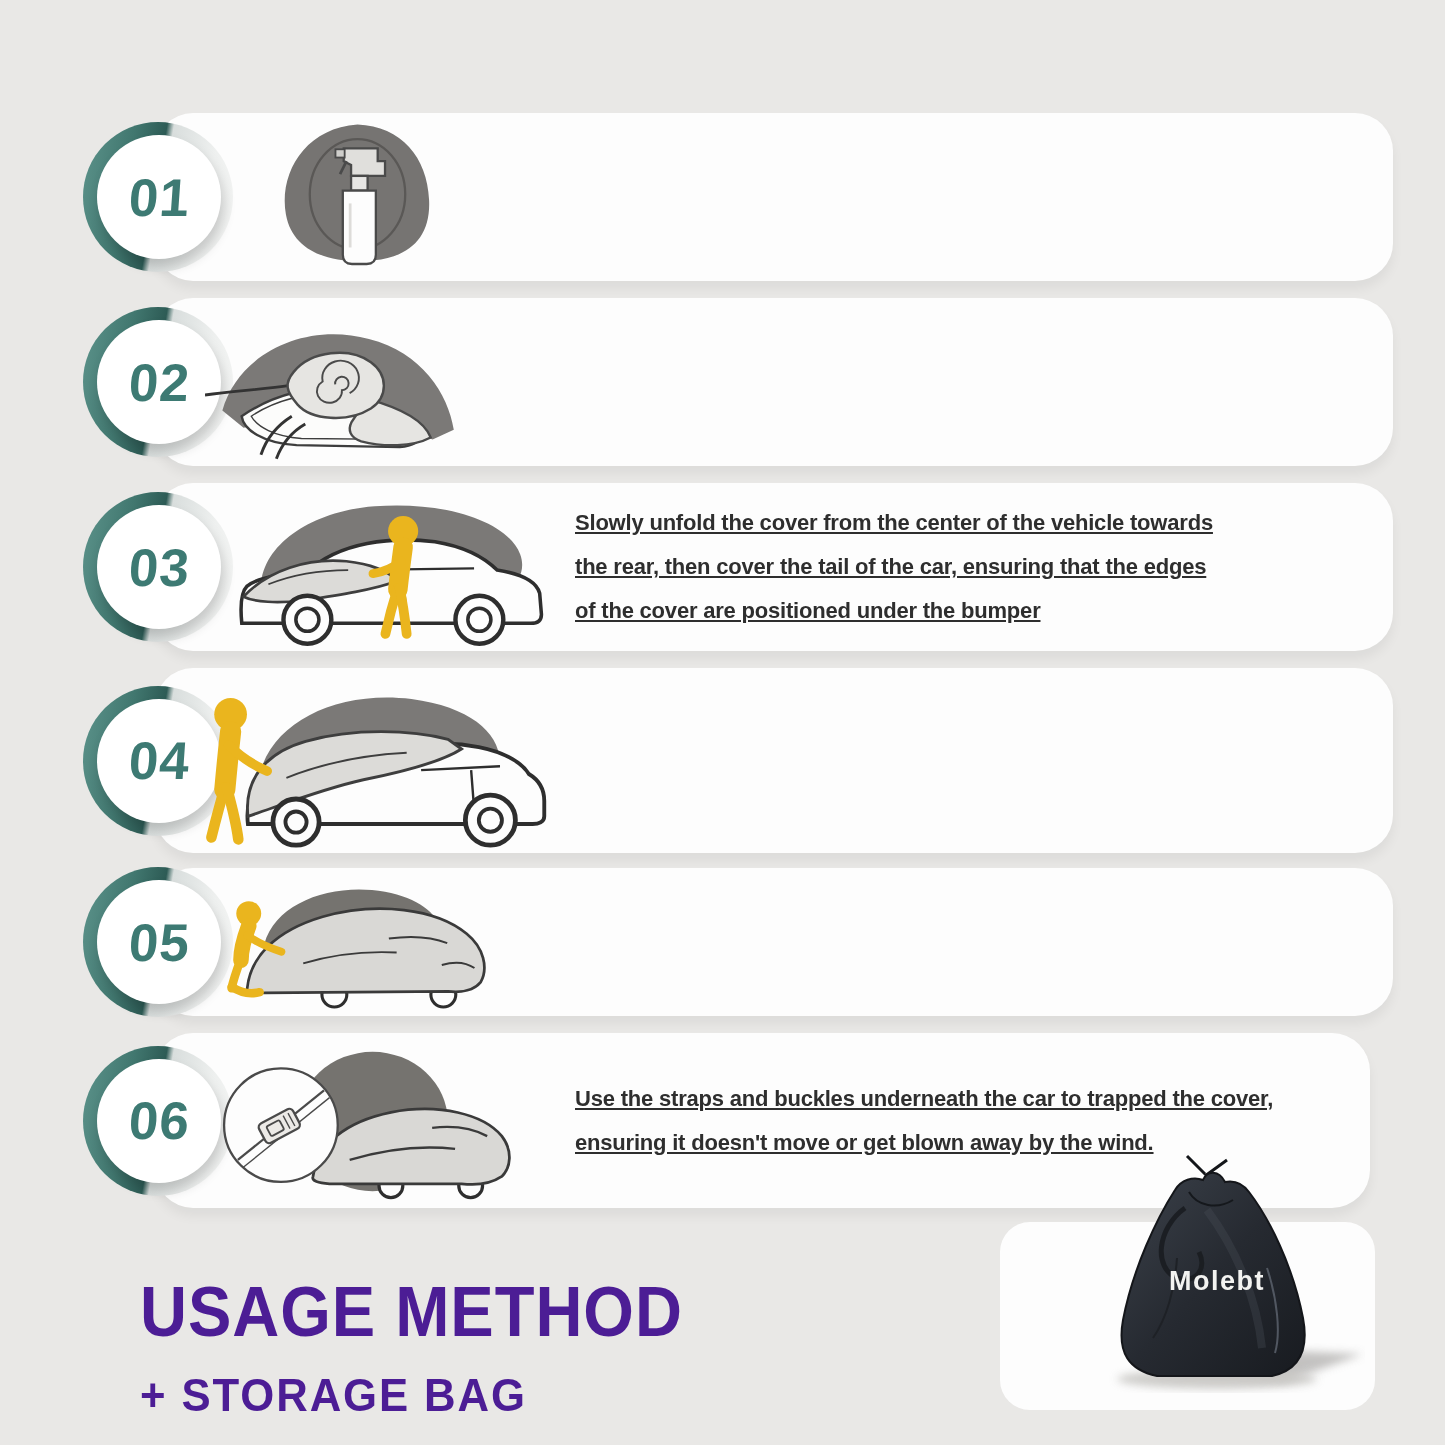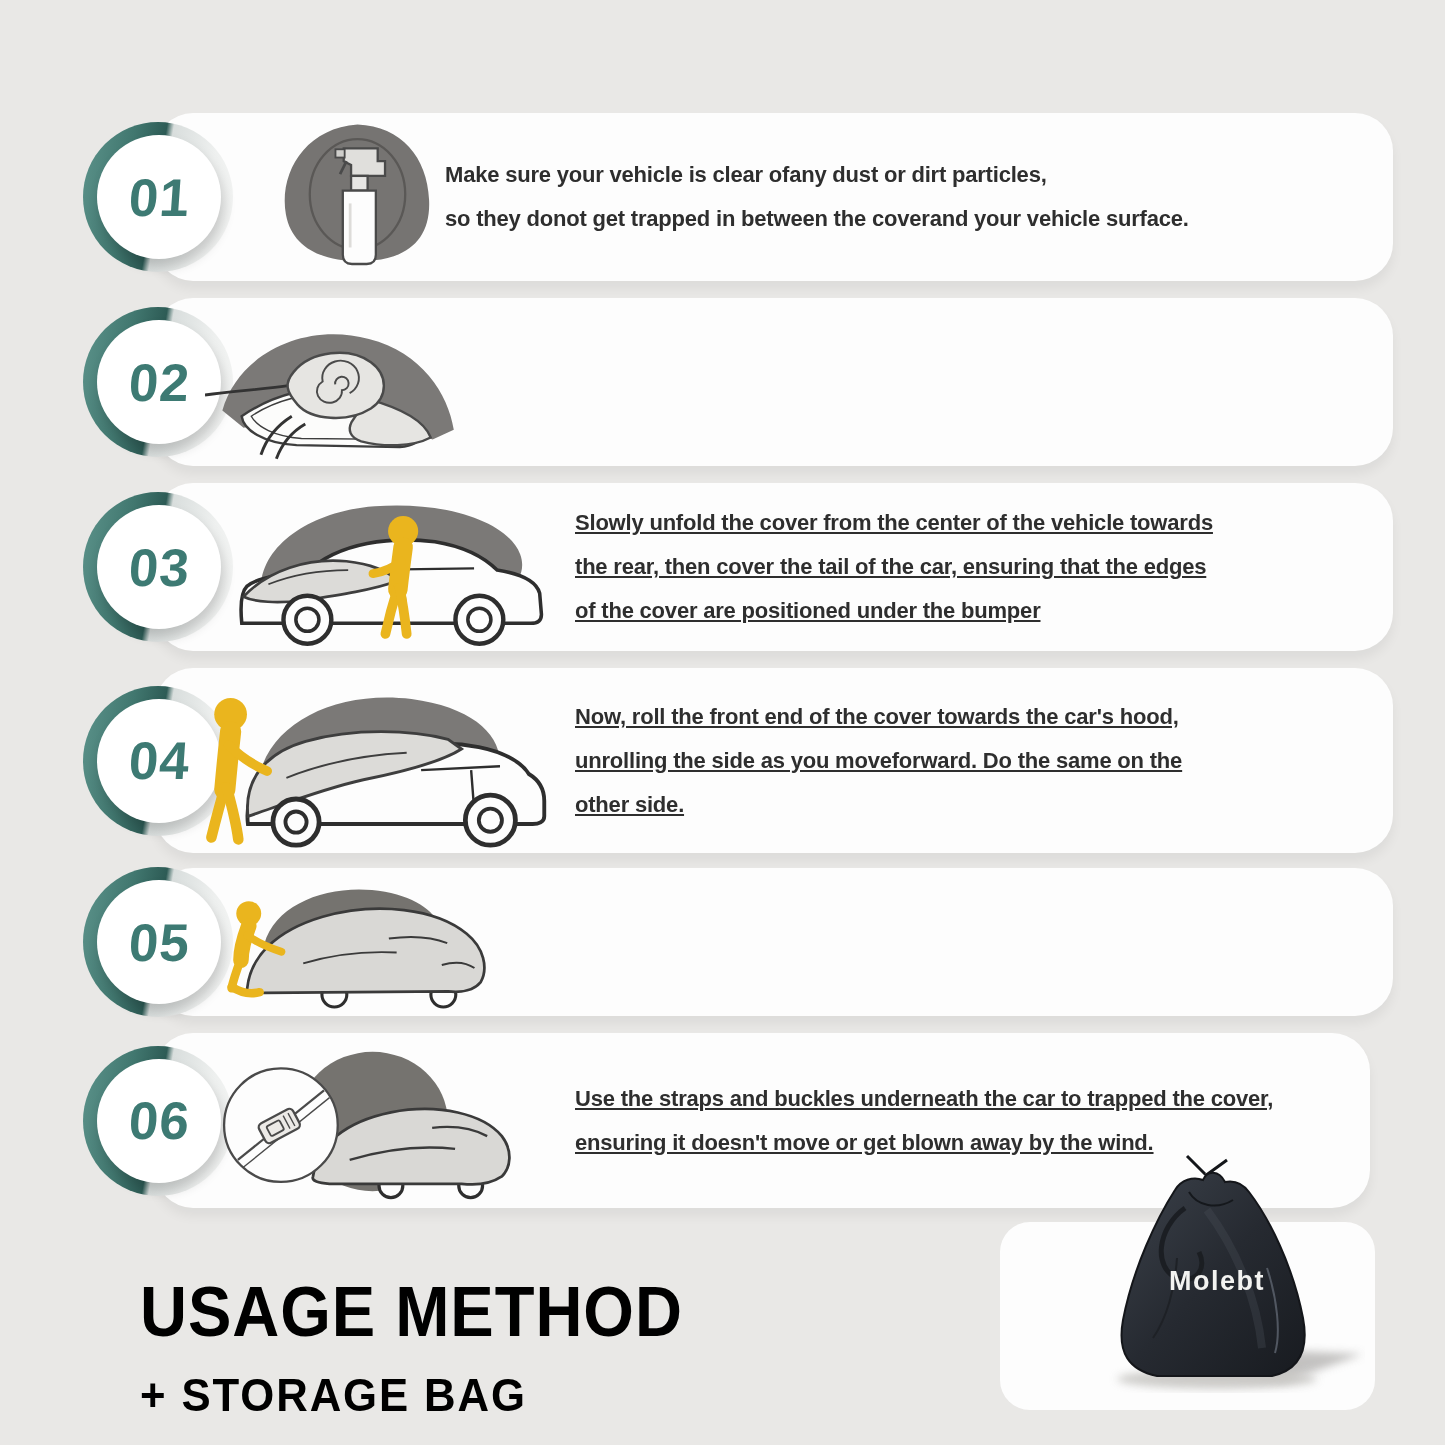--- a/index.html
+++ b/index.html
@@ -73,21 +73,21 @@
   
   .illus { position:absolute; }
   .i1 { left:85px;  top:6px;  width:235px; height:156px; }
   .i2 { left:50px;  top:4px;  width:270px; height:160px; }
   .i3 { left:40px;  top:2px;  width:395px; height:164px; }
   .i4 { left:18px;  top:4px;  width:400px; height:178px; }
   .i5 { left:18px;  top:2px;  width:385px; height:144px; }
   .i6 { left:48px;  top:6px;  width:330px; height:164px; }
 
   
-  .footer-title { position:absolute; left:140px; top:1272px; color:#000000; }
+  .footer-title { position:absolute; left:140px; top:1272px; color:#4c1d95; }
   .title-main {
     font-size:70px;
     font-weight:bold;
     letter-spacing:1px;
     transform:scaleX(0.93);
     transform-origin:left center;
     white-space:nowrap;
   }
   .title-sub {
     margin-top:16px;
@@ -136,22 +136,20 @@
     <svg class="illus i1" viewBox="0 0 240 170">
       <path d="M120,6 C168,8 196,42 198,88 C200,128 178,150 138,154 C96,158 50,148 42,104 C34,60 62,10 120,6 Z" fill="#767472"></path>
       <ellipse cx="120" cy="82" rx="52" ry="60" fill="none" stroke="#5a5856" stroke-width="2.5"></ellipse>
       <path d="M105,32 L142,32 L142,46 L150,46 L150,62 L113,62 L113,50 L105,46 Z" fill="#e0dfdc" stroke="#4a4a4a" stroke-width="2.5"></path>
       <rect x="96" y="33" width="10" height="9" fill="#cfcecb" stroke="#4a4a4a" stroke-width="2"></rect>
       <path d="M108,46 L101,60" fill="none" stroke="#4a4a4a" stroke-width="3"></path>
       <rect x="113" y="62" width="18" height="16" fill="#e7e6e4" stroke="#4a4a4a" stroke-width="2.5"></rect>
       <path d="M104,78 L140,78 L140,148 Q140,158 130,158 L114,158 Q104,158 104,148 Z" fill="#fdfdfd" stroke="#4a4a4a" stroke-width="2.5"></path>
       <path d="M112,92 L112,140" stroke="#dddcd9" stroke-width="3" fill="none"></path>
     </svg>
-    <p class="step-text t-near">Make sure your vehicle is clear ofany dust or dirt particles,
-so they donot get trapped in between the coverand your vehicle surface.</p>
   </section>
 
   <section class="card c2">
     <div class="badge">
       <div class="badge-inner">
         <span class="badge-num">02</span>
       </div>
     </div>
     <svg class="illus i2" viewBox="0 0 280 165">
       <path d="M18,112 C35,52 105,20 170,38 C225,52 252,95 258,132 L236,142 C180,120 80,120 40,130 Z" fill="#7b7977"></path>
@@ -207,23 +205,20 @@
       <circle cx="120" cy="156" r="24" fill="#fdfdfd" stroke="#2e2e2e" stroke-width="5"></circle>
       <circle cx="120" cy="156" r="11" fill="none" stroke="#2e2e2e" stroke-width="4"></circle>
       <circle cx="322" cy="154" r="26" fill="#fdfdfd" stroke="#2e2e2e" stroke-width="5"></circle>
       <circle cx="322" cy="154" r="12" fill="none" stroke="#2e2e2e" stroke-width="4"></circle>
       <circle cx="52" cy="44" r="17" fill="#eab51e"></circle>
       <path d="M52,62 C50,80 48,100 46,122" stroke="#eab51e" stroke-width="22" stroke-linecap="round" fill="none"></path>
       <path d="M50,76 C62,88 74,96 90,103" stroke="#eab51e" stroke-width="10" stroke-linecap="round" fill="none"></path>
       <path d="M46,120 C40,140 36,156 32,172" stroke="#eab51e" stroke-width="11" stroke-linecap="round" fill="none"></path>
       <path d="M48,120 C54,142 58,158 60,174" stroke="#eab51e" stroke-width="11" stroke-linecap="round" fill="none"></path>
     </svg>
-    <p class="step-text t-far">Now, roll the front end of the cover towards the car's hood,
-unrolling the side as you moveforward. Do the same on the
-other side.</p>
   </section>
 
   <section class="card c5">
     <div class="badge">
       <div class="badge-inner">
         <span class="badge-num">05</span>
       </div>
     </div>
     <svg class="illus i5" viewBox="0 0 400 185">
       <path d="M70,95 C85,40 160,16 225,28 C268,36 292,56 296,76 C260,64 190,66 140,82 C110,92 85,96 70,95 Z" fill="#75736f"></path>

